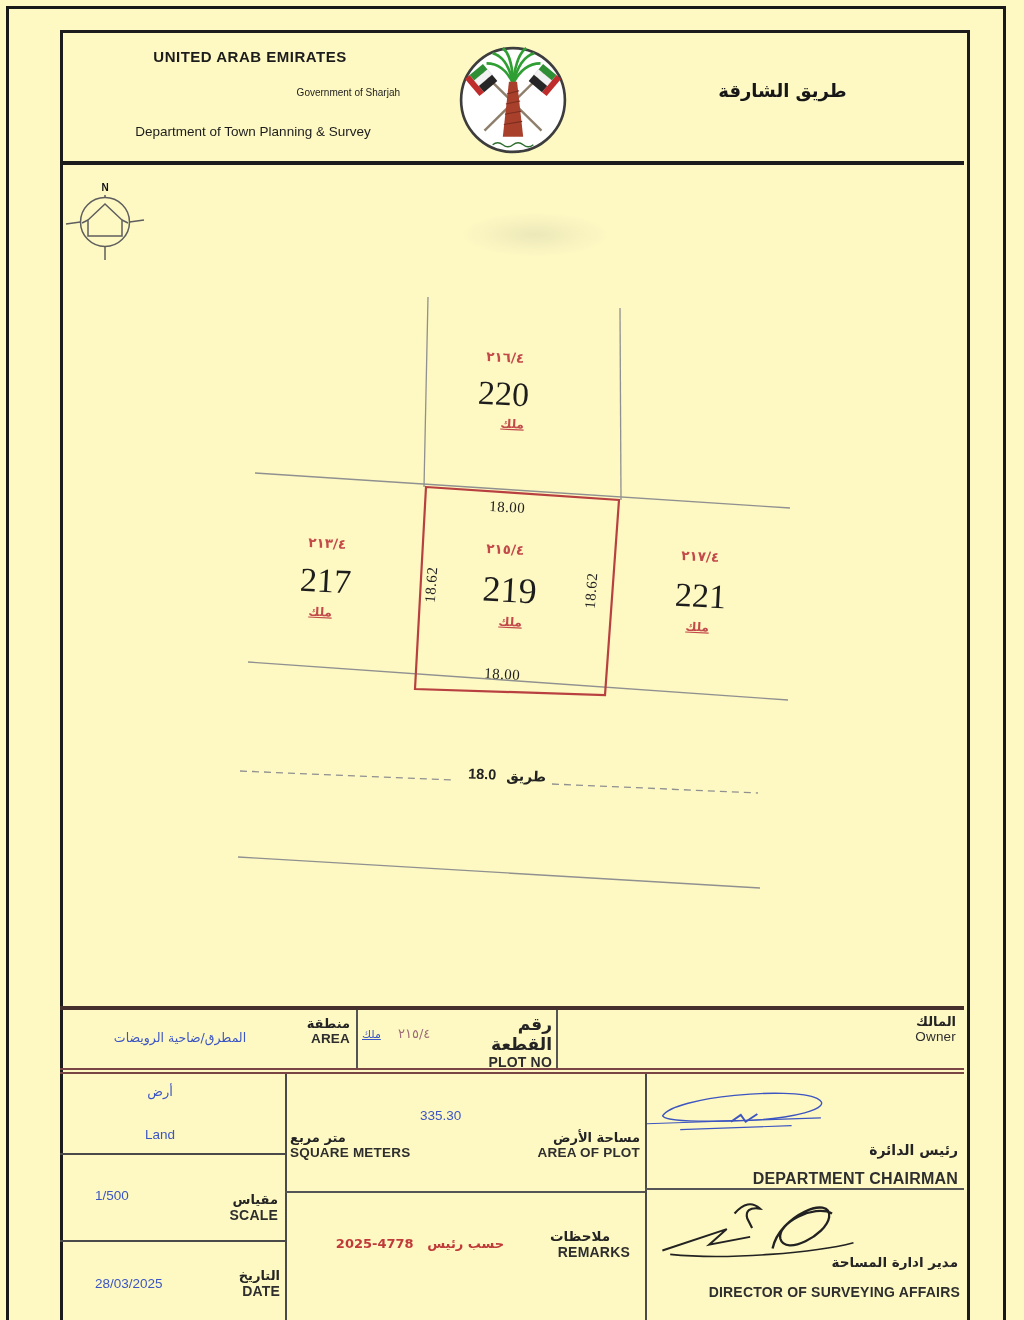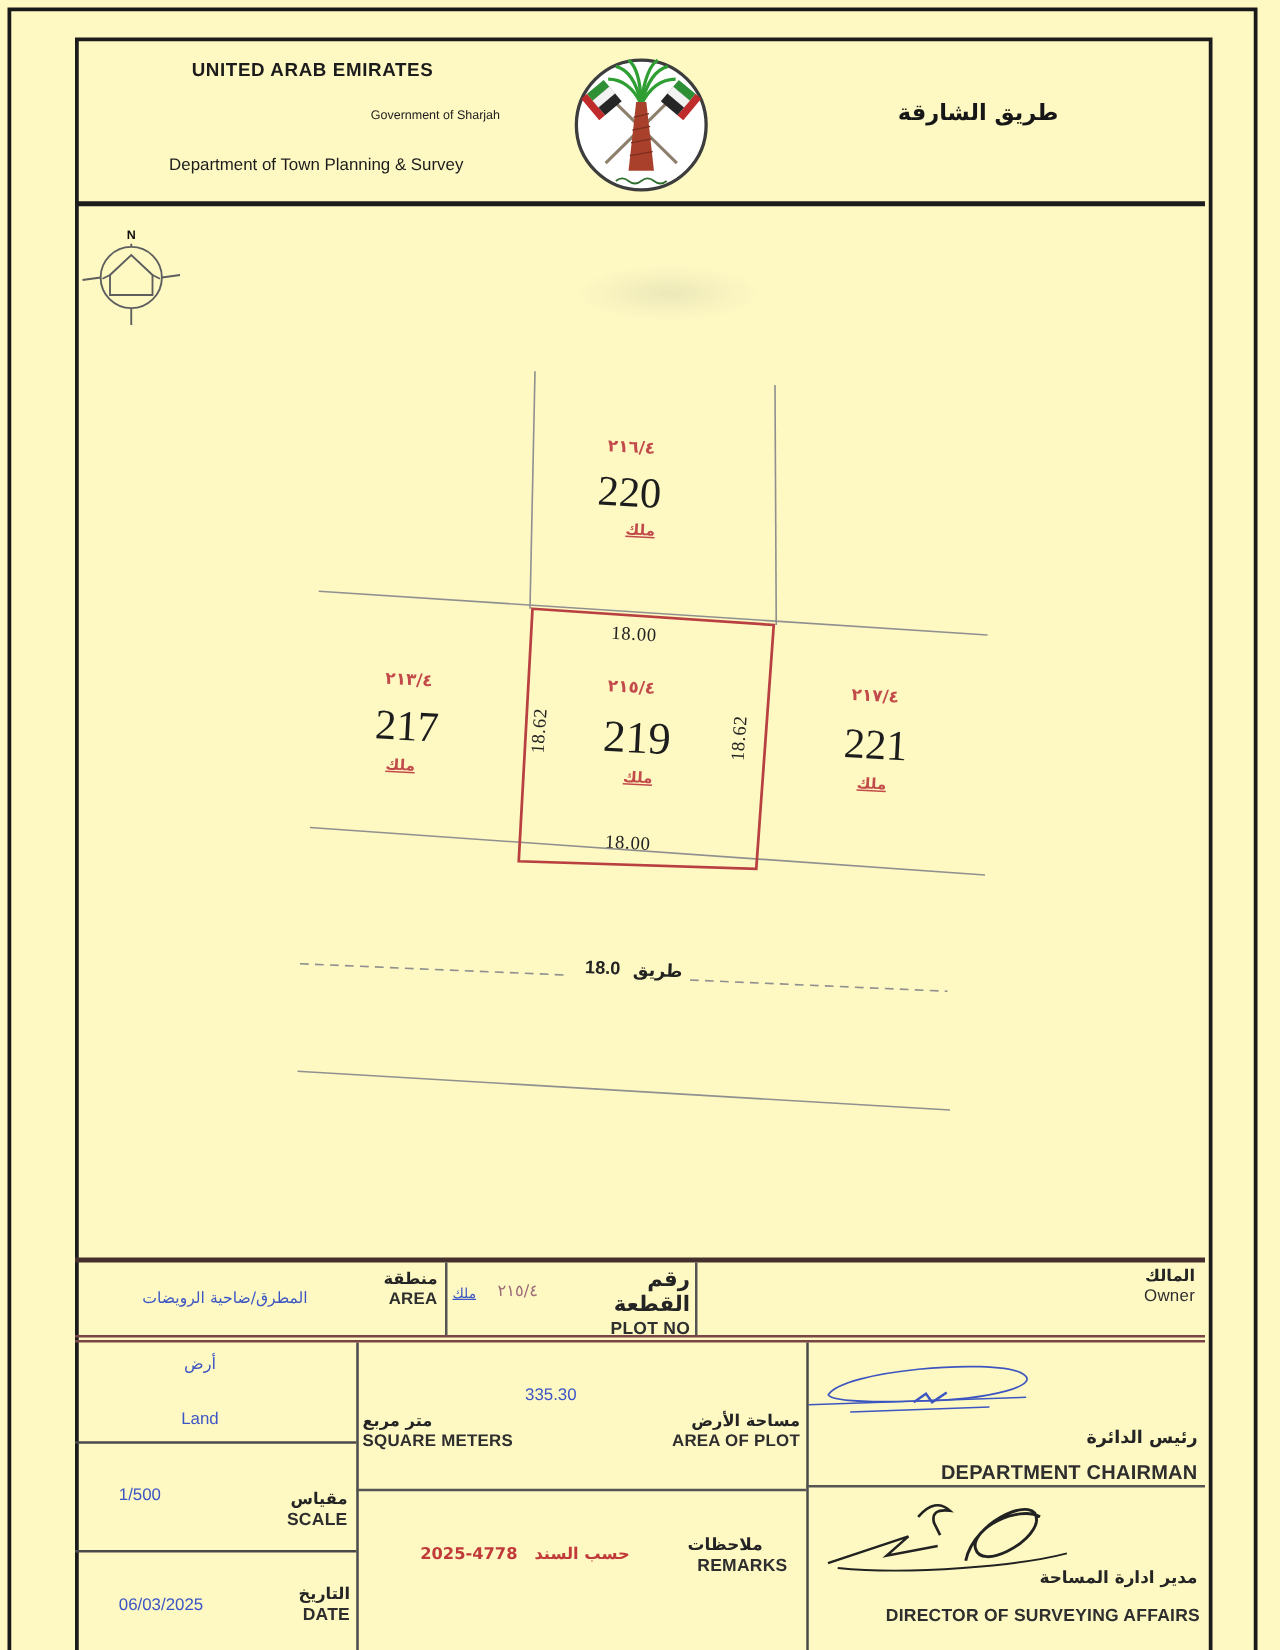--- a/index.html
+++ b/index.html
@@ -183,29 +183,29 @@
     <span class="en" style="font-size:16px;">DEPARTMENT CHAIRMAN</span>
   </div>
 
   <div class="bval" style="left:95px;top:1188px;">1/500</div>
   <div class="lbl" style="left:190px;top:1192px;width:88px;">
     <span class="ar">مقياس</span>
     <span class="en" style="font-size:14px;">SCALE</span>
   </div>
 
   <div class="abs" style="left:315px;top:1236px;width:210px;direction:rtl;text-align:center;font:600 13px 'DejaVu Sans',sans-serif;color:#c03a3a;">
-    <span>حسب السند</span>&nbsp;&nbsp;
+    <span>حسب رئيس</span>&nbsp;&nbsp;
     <span dir="ltr">2025-4778</span>
   </div>
   <div class="lbl" style="left:530px;top:1228px;width:100px;">
     <span class="ar" style="font-size:13.5px;text-align:center;">ملاحظات</span>
     <span class="en" style="font-size:14px;">REMARKS</span>
   </div>
 
-  <div class="bval" style="left:95px;top:1276px;">06/03/2025</div>
+  <div class="bval" style="left:95px;top:1276px;">28/03/2025</div>
   <div class="lbl" style="left:192px;top:1268px;width:88px;">
     <span class="ar">التاريخ</span>
     <span class="en" style="font-size:14px;">DATE</span>
   </div>
 
   <svg class="abs" style="left:638px;top:1192px;" width="235" height="78" viewBox="0 0 235 80">
     <path d="M96 22 q14 -16 26 -5 q-16 -2 -13 10 l5 10" stroke="#222" stroke-width="2.2" fill="none"></path>
     <path d="M135 58 C142 24 196 2 193 26 C190 44 148 66 143 48 C139 32 178 12 196 22" stroke="#222" stroke-width="2.4" fill="none"></path>
     <path d="M22 60 L88 38 L70 54 L112 46" stroke="#222" stroke-width="2" fill="none"></path>
     <path d="M30 64 C90 70 180 62 218 52" stroke="#222" stroke-width="1.6" fill="none"></path>

